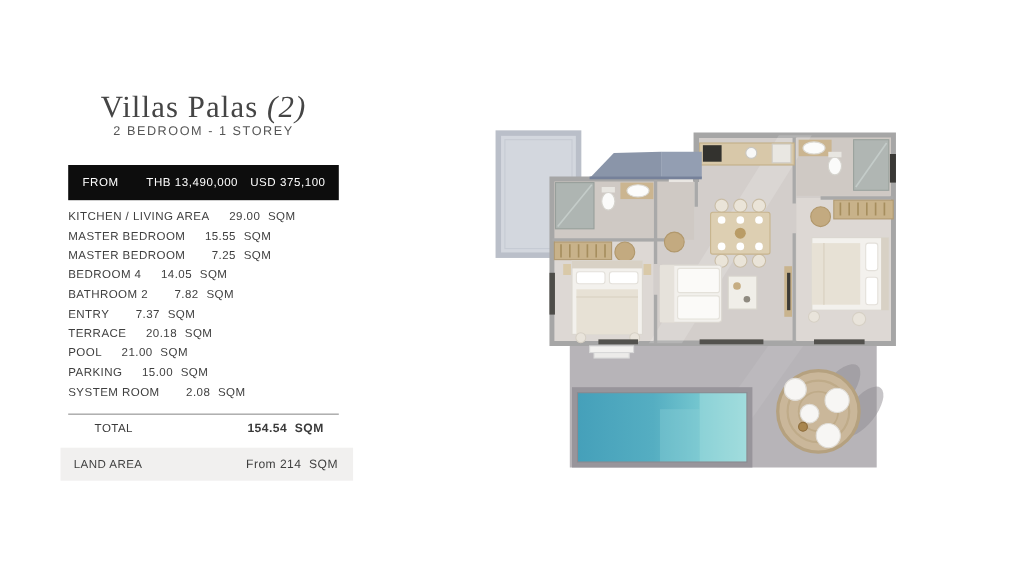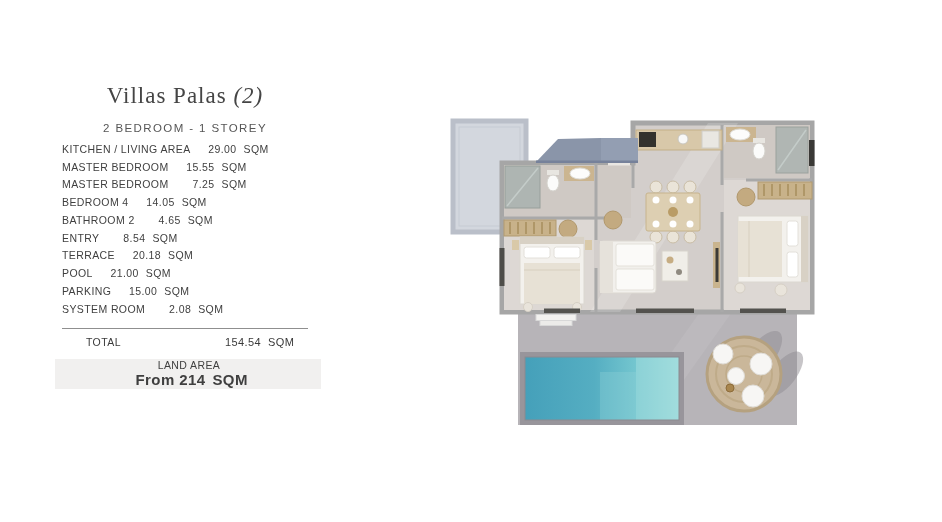--- a/index.html
+++ b/index.html
@@ -3,25 +3,25 @@
 <meta charset="utf-8">
 <style>
   html,body{margin:0;padding:0;background:#ffffff;}
   .page{
     position:relative;width:942px;height:522px;background:#ffffff;overflow:hidden;
     font-family:"Liberation Sans",sans-serif;color:#3d3d3d;
   }
   .left-panel{position:absolute;left:62px;top:84px;width:246px;}
   .title{
     margin:0;font-family:"Liberation Serif",serif;font-weight:400;
-    font-size:23px;letter-spacing:1px;color:#454545;text-align:center;line-height:1;
+    font-size:28px;letter-spacing:1px;color:#454545;text-align:center;line-height:1;
   }
   .title .suffix{font-style:italic;}
   .subtitle{
-    margin-top:15px;text-align:center;font-size:11.5px;letter-spacing:1.4px;
+    margin-top:2px;text-align:center;font-size:11.5px;letter-spacing:1.4px;
     color:#565656;font-weight:400;
   }
   .price-bar{
     margin-top:24px;height:32px;background:#0d0d0d;color:#ffffff;
     display:flex;justify-content:space-between;align-items:center;
     padding:0 12px 0 13px;box-sizing:border-box;font-size:10.5px;letter-spacing:0.5px;
   }
   .price-bar .pb-usd{margin-left:11px;}
   .rows{margin-top:6px;}
   .row{
@@ -29,39 +29,45 @@
     height:17.75px;padding-right:10px;font-size:10.5px;letter-spacing:0.4px;color:#3f3f3f;
   }
   .val{display:flex;align-items:baseline;}
   .num{min-width:46px;text-align:right;}
   .unit{width:30px;margin-left:7px;text-align:left;}
   .divider{border-top:1px solid #8f8f8f;margin-top:10px;}
   .total-row{
     display:flex;justify-content:space-between;align-items:center;height:27px;
     padding-right:10px;font-size:10.5px;letter-spacing:0.4px;color:#3a3a3a;margin-left:24px;
   }
-  .total-row .num,.total-row .unit{font-weight:400;font-size:11px;}
+  .total-row .num,.total-row .unit{font-weight:700;font-size:11px;}
   .land-row{
-    display:flex;justify-content:center;align-items:center;height:30px;
+    display:flex;justify-content:space-between;align-items:center;height:30px;
     background:#f1f0ef;margin:3px -13px 0 -7px;padding:0 10px 0 12px;
-    font-size:10.5px;letter-spacing:0.4px;color:#3f3f3f;flex-direction:column;
-  }
-  .land-row .num,.land-row .unit{font-weight:700;font-size:15px;}
+    font-size:10.5px;letter-spacing:0.4px;color:#3f3f3f;
+  }
+  .land-row .num,.land-row .unit{font-weight:400;font-size:11px;}
   .land-row .num{min-width:62px;}
   .plan-wrap{position:absolute;left:440px;top:100px;width:410px;height:345px;}
 </style>
 </head>
 <body>
 
 <div class="page">
 
   <div class="left-panel">
     <h1 class="title"><span>Villas Palas</span> <span class="suffix">(2)</span></h1>
     <div class="subtitle">2 BEDROOM - 1 STOREY</div>
 
+    <div class="price-bar">
+      <span>FROM</span>
+      <span>
+        <span>THB 13,490,000</span><span class="pb-usd">USD 375,100</span>
+      </span>
+    </div>
 
     <div class="rows">
       <div class="row">
         <span class="lbl">KITCHEN / LIVING AREA</span>
         <span class="val">
             <span class="num">29.00</span>
             <span class="unit">SQM</span>
           </span>
       </div>
       <div class="row">
@@ -81,28 +87,28 @@
       <div class="row">
         <span class="lbl">BEDROOM 4</span>
         <span class="val">
             <span class="num">14.05</span>
             <span class="unit">SQM</span>
           </span>
       </div>
       <div class="row">
         <span class="lbl">BATHROOM 2</span>
         <span class="val">
-            <span class="num">4.65</span>
+            <span class="num">7.82</span>
             <span class="unit">SQM</span>
           </span>
       </div>
       <div class="row">
         <span class="lbl">ENTRY</span>
         <span class="val">
-            <span class="num">8.54</span>
+            <span class="num">7.37</span>
             <span class="unit">SQM</span>
           </span>
       </div>
       <div class="row">
         <span class="lbl">TERRACE</span>
         <span class="val">
             <span class="num">20.18</span>
             <span class="unit">SQM</span>
           </span>
       </div>

